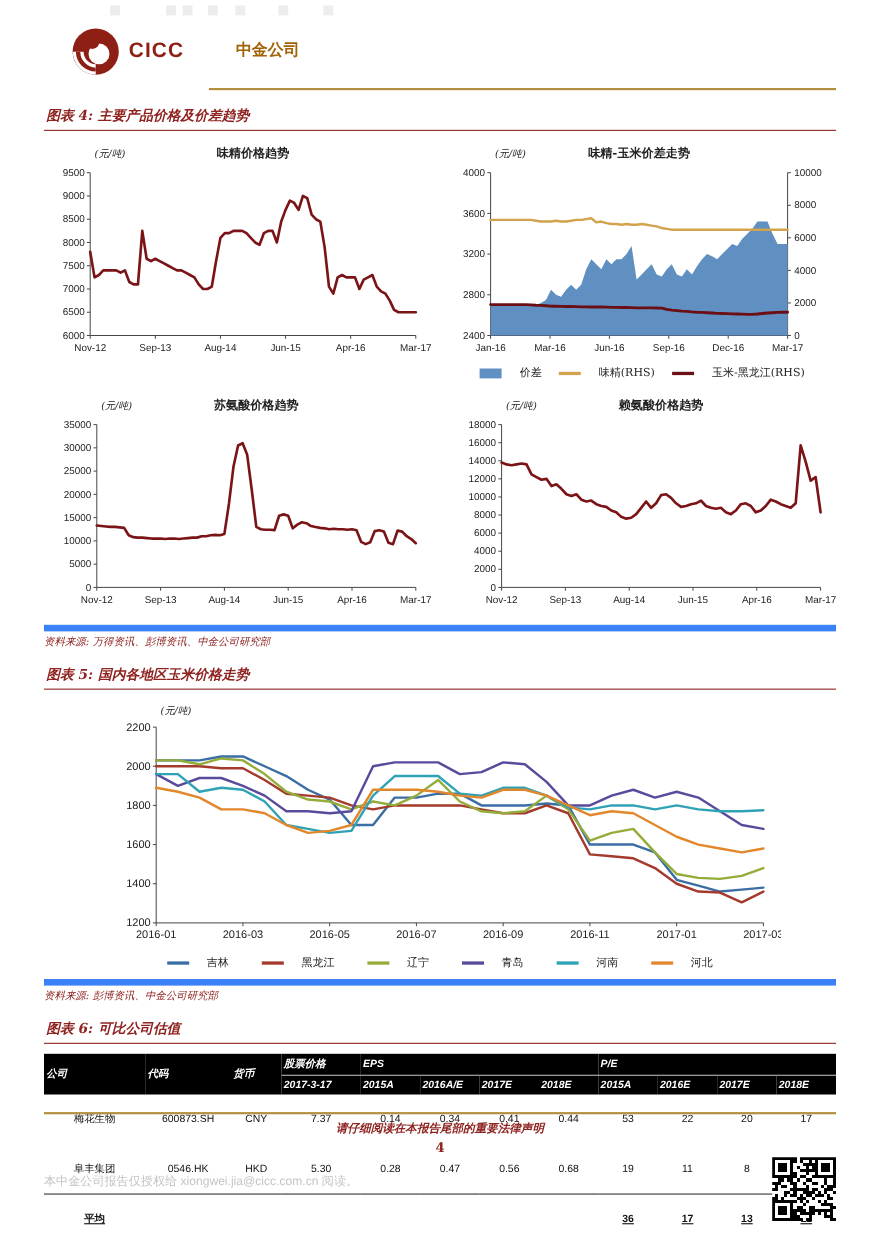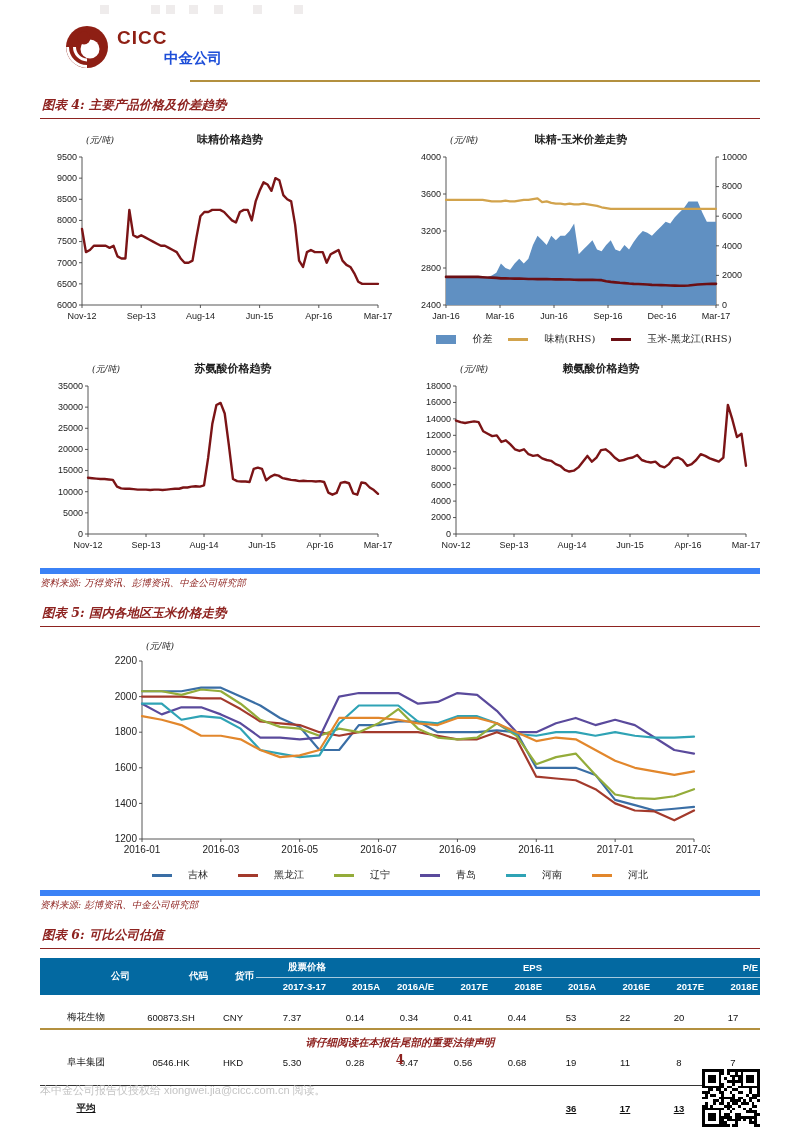--- a/index.html
+++ b/index.html
@@ -3,23 +3,23 @@
 <meta charset="utf-8">
 <style>
   html,body{margin:0;padding:0;background:#fff;}
   body{width:800px;height:1131px;position:relative;overflow:hidden;
        font-family:"Liberation Sans",sans-serif;color:#222;}
   .top-strip{position:absolute;top:5px;left:100px;display:flex;align-items:center;}
   .top-strip span{width:9px;height:9px;background:#efecec;display:inline-block;}
 
   .header{margin:24px 40px 0 40px;position:relative;height:58px;}
   .logo{position:absolute;left:24px;top:0;display:flex;align-items:center;gap:7px;}
-  .logo-text{display:flex;flex-direction:column;line-height:1.05;}
+  .logo-text{display:flex;flex-direction:row;line-height:1.05;}
   .logo-en{font:bold 19px "Liberation Sans",sans-serif;color:#8e1f14;letter-spacing:1px;}
-  .logo-cn{font:bold 14.5px "DejaVu Serif",serif;color:#1d4ed8;padding-left:47px;}
+  .logo-cn{font:bold 14.5px "DejaVu Serif",serif;color:#a16207;padding-left:47px;}
   .dept-date{position:absolute;right:2px;bottom:10px;font:bold 13px "DejaVu Serif",serif;color:#8a6c1f;}
   .header-rule{position:absolute;left:150px;right:0;bottom:0;height:2px;background:#b3903f;}
 
   .fig-heading{margin:15px 40px 0 40px;padding:0 0 4px 2px;
       font:italic bold 12.5px "DejaVu Serif",serif;color:#8e2320;
       border-bottom:1px solid #8e2320;}
   .charts-grid{margin:10px 40px 0 40px;display:grid;grid-template-columns:1fr 1fr;
       column-gap:16px;row-gap:12px;}
   .chart-box{display:flex;flex-direction:column;align-items:center;}
   .chart-legend{display:flex;justify-content:center;align-items:center;margin-top:1px;}
@@ -33,28 +33,28 @@
   .t-unit{font-family:"DejaVu Serif",serif;font-style:italic;}
 
   .source-line{margin:8px 40px 0 40px;border-top:6px solid #3b82f6;padding-top:3px;
       font:italic 9.5px "DejaVu Serif",serif;color:#8e2320;}
   .source-line.no-rule{border-top:none;}
 
   .chart5-wrap{margin:8px 40px 0 40px;display:flex;justify-content:center;}
 
   table.valuation{margin:9px 40px 0 40px;width:720px;border-collapse:collapse;
       font-size:9.5px;table-layout:fixed;}
-  table.valuation th{background:#0369a1;color:#fff;font-weight:bold;padding:3px 2px;text-align:right;}
+  table.valuation th{background:#000000;color:#fff;font-weight:bold;padding:3px 2px;text-align:left;font-style:italic;}
   table.valuation th.grp{border-bottom:1px solid rgba(255,255,255,.65);}
   table.valuation td{padding:16px 2px;text-align:center;border:none;color:#111;}
   table.valuation tr.avg td{font-weight:bold;border-top:1px solid #333;border-bottom:1.5px solid #333;text-decoration:underline;}
   table.valuation .cname{font-family:"DejaVu Serif",serif;}
   col.c-company{width:92px;}col.c-code{width:78px;}col.c-cur{width:46px;}col.c-price{width:72px;}
 
-  .footer{position:absolute;left:40px;right:40px;bottom:0;}
+  .footer{position:absolute;left:40px;right:40px;bottom:16px;}
   .footer-rule{height:2.5px;background:#b3903f;}
   .legal{margin-top:6px;text-align:center;font:italic bold 10.5px "DejaVu Serif",serif;color:#8e2320;}
   .page-num{margin-top:3px;text-align:center;font:bold 12px "DejaVu Serif",serif;color:#8e2320;}
   .footer-row{display:flex;justify-content:space-between;align-items:flex-start;margin-top:2px;}
   .watermark{font:11px "Liberation Sans",sans-serif;color:#c4c4c4;margin-top:14px;}
 </style>
 </head>
 <body>
 
 <div class="top-strip">

